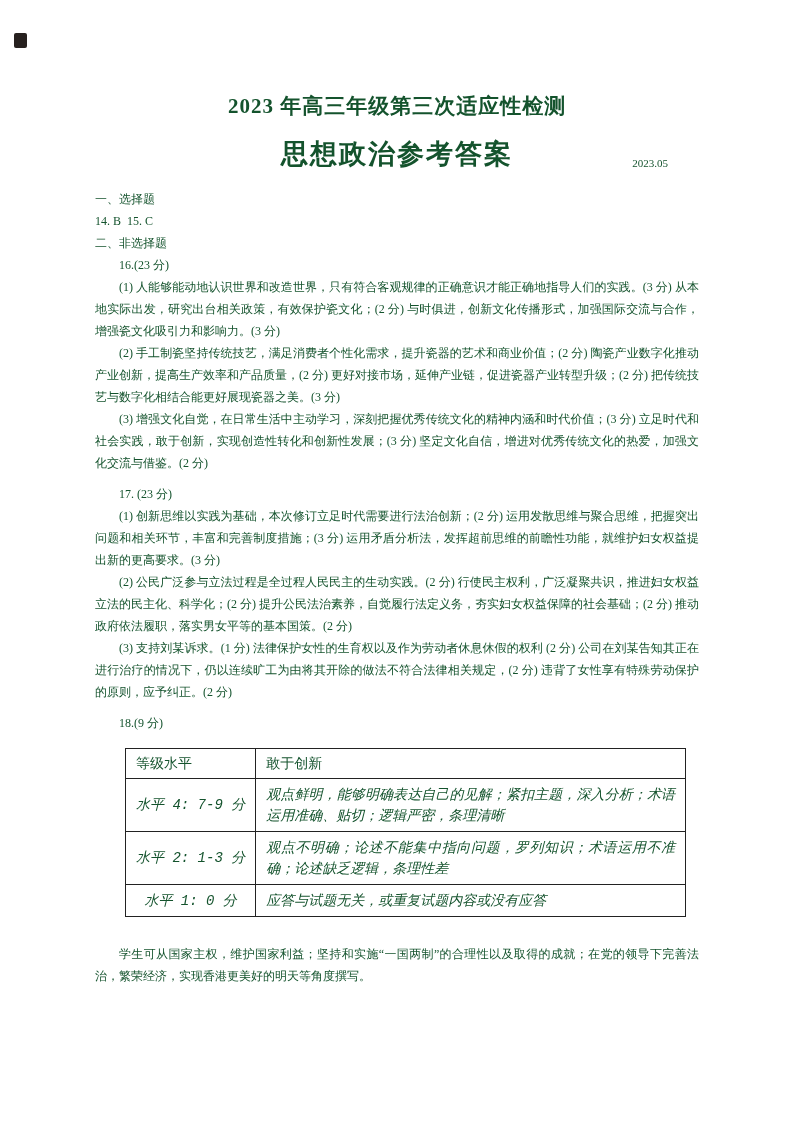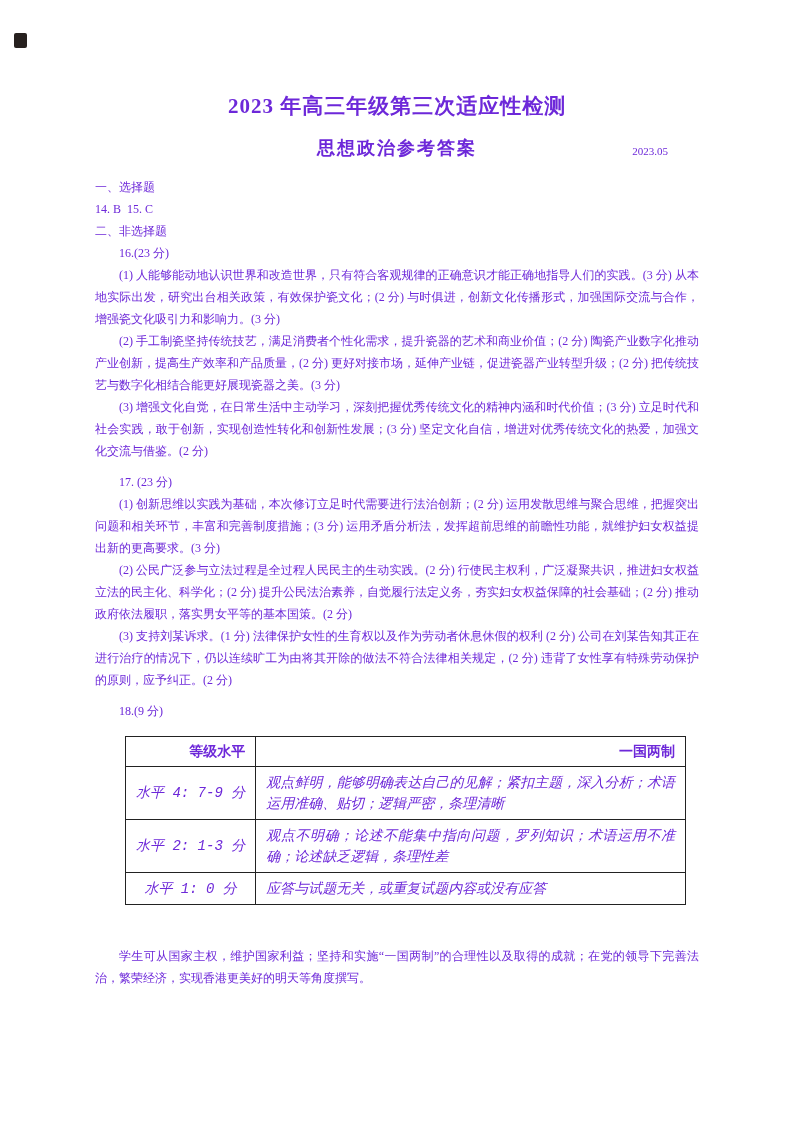--- a/index.html
+++ b/index.html
@@ -4,21 +4,21 @@
 <style>
   * { margin:0; padding:0; box-sizing:border-box; }
   html, body { background:#ffffff; }
   .page {
     position:relative;
     width:794px;
     height:1123px;
     background:#ffffff;
     padding:92px 95px 0 95px;
     font-family:"Liberation Serif","DejaVu Serif",serif;
-    color:#6d28d9;
+    color:#14532d;
     overflow:hidden;
   }
   .scan-mark {
     position:absolute;
     left:14px; top:33px;
     width:13px; height:15px;
     background:#27211f;
     border-radius:2px;
   }
   h1.doc-title {
@@ -28,21 +28,21 @@
     margin-bottom:16px;
     letter-spacing:1px;
   }
   .subtitle-row {
     position:relative;
     text-align:center;
     margin-bottom:16px;
   }
   h2.doc-subtitle {
     display:inline-block;
-    font-size:18px;
+    font-size:27px;
     font-weight:bold;
     letter-spacing:2px;
   }
   .doc-date {
     position:absolute;
     right:31px;
     bottom:3px;
     font-size:11px;
     font-weight:normal;
   }
@@ -59,37 +59,37 @@
     margin:14px 0 0 30px;
     width:561px;
     font-size:14px;
   }
   table.rubric th, table.rubric td {
     border:1px solid #222222;
     padding:5px 10px;
     vertical-align:middle;
   }
   table.rubric th {
-    text-align:right;
-    font-weight:bold;
+    text-align:left;
+    font-weight:normal;
     height:30px;
   }
   td.level-cell {
     text-align:center;
     white-space:nowrap;
     width:112px;
     font-style:italic;
     font-family:Liberation Mono, monospace;
   }
   td.desc-cell {
     line-height:21px;
     text-align:justify;
     font-style:italic;
   }
-  p.final { margin-top:40px; }
+  p.final { margin-top:26px; }
 </style>
 </head>
 <body>
 
 <div class="page">
 
   <div class="scan-mark"></div>
 
   <h1 class="doc-title">2023 年高三年级第三次适应性检测</h1>
 
@@ -111,21 +111,21 @@
   <p class="line indent">(1) 创新思维以实践为基础，本次修订立足时代需要进行法治创新；(2 分) 运用发散思维与聚合思维，把握突出问题和相关环节，丰富和完善制度措施；(3 分) 运用矛盾分析法，发挥超前思维的前瞻性功能，就维护妇女权益提出新的更高要求。(3 分)</p>
   <p class="line indent">(2) 公民广泛参与立法过程是全过程人民民主的生动实践。(2 分) 行使民主权利，广泛凝聚共识，推进妇女权益立法的民主化、科学化；(2 分) 提升公民法治素养，自觉履行法定义务，夯实妇女权益保障的社会基础；(2 分) 推动政府依法履职，落实男女平等的基本国策。(2 分)</p>
   <p class="line indent">(3) 支持刘某诉求。(1 分) 法律保护女性的生育权以及作为劳动者休息休假的权利 (2 分) 公司在刘某告知其正在进行治疗的情况下，仍以连续旷工为由将其开除的做法不符合法律相关规定，(2 分) 违背了女性享有特殊劳动保护的原则，应予纠正。(2 分)</p>
 
   <p class="line indent sp">18.(9 分)</p>
 
   <table class="rubric">
     <thead>
       <tr>
         <th>等级水平</th>
-        <th>一国两制</th>
+        <th>敢于创新</th>
       </tr>
     </thead>
     <tbody>
       <tr>
         <td class="level-cell">水平 4: 7-9 分</td>
         <td class="desc-cell">观点鲜明，能够明确表达自己的见解；紧扣主题，深入分析；术语运用准确、贴切；逻辑严密，条理清晰</td>
       </tr>
       <tr>
         <td class="level-cell">水平 2: 1-3 分</td>
         <td class="desc-cell">观点不明确；论述不能集中指向问题，罗列知识；术语运用不准确；论述缺乏逻辑，条理性差</td>

